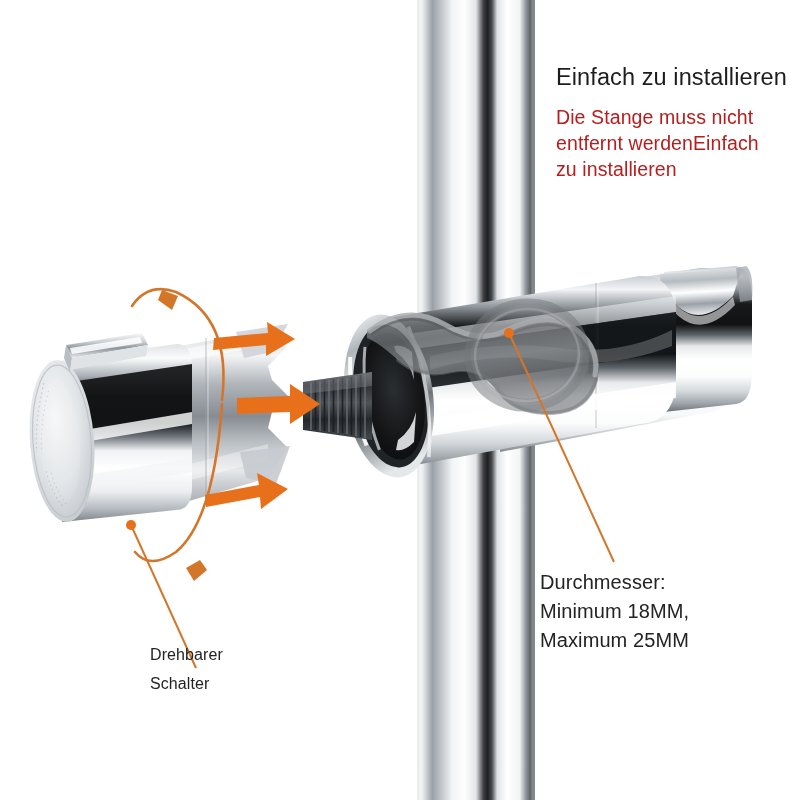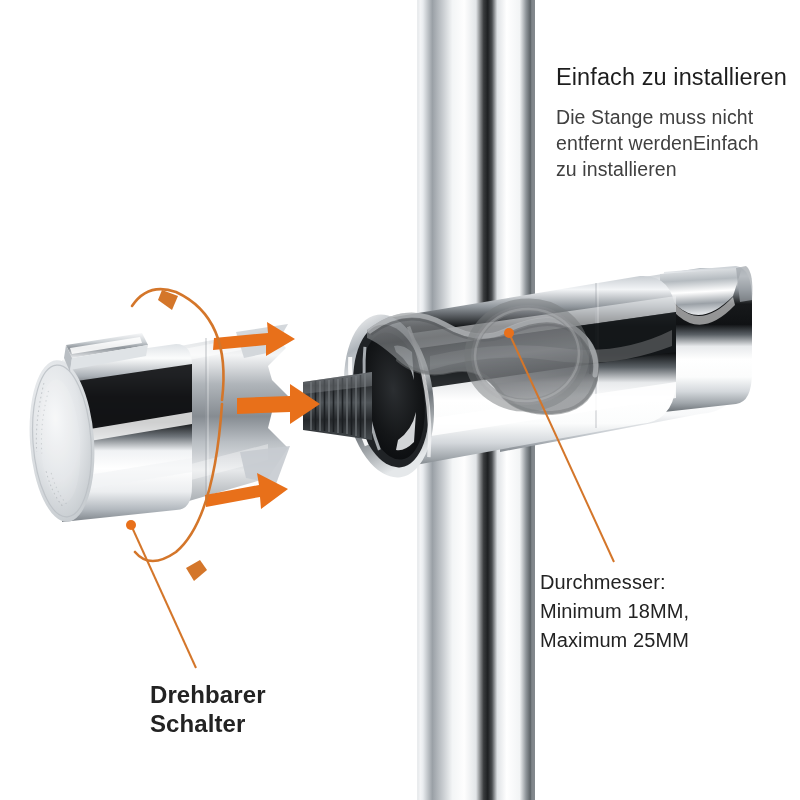--- a/index.html
+++ b/index.html
@@ -38,36 +38,35 @@
     top: 63px;
     font-size: 23.5px;
     line-height: 28px;
     color: #1d1d1d;
   }
   .subline {
     left: 556px;
     top: 104px;
     font-size: 19.5px;
     line-height: 26px;
-    color: #404040;
+    color: #b91c1c;
   }
   .diameter {
     left: 540px;
     top: 568px;
     font-size: 20px;
     line-height: 29px;
     color: #232323;
   }
   .switch {
     left: 150px;
-    top: 680px;
-    font-size: 24px;
+    top: 640px;
+    font-size: 16px;
     line-height: 29px;
     color: #232323;
-    font-weight: bold;
   }
 </style>
 </head>
 <body>
 
 <div id="stage">
 
   <svg id="art" viewBox="0 0 800 800" xmlns="http://www.w3.org/2000/svg">
     <defs>
 

